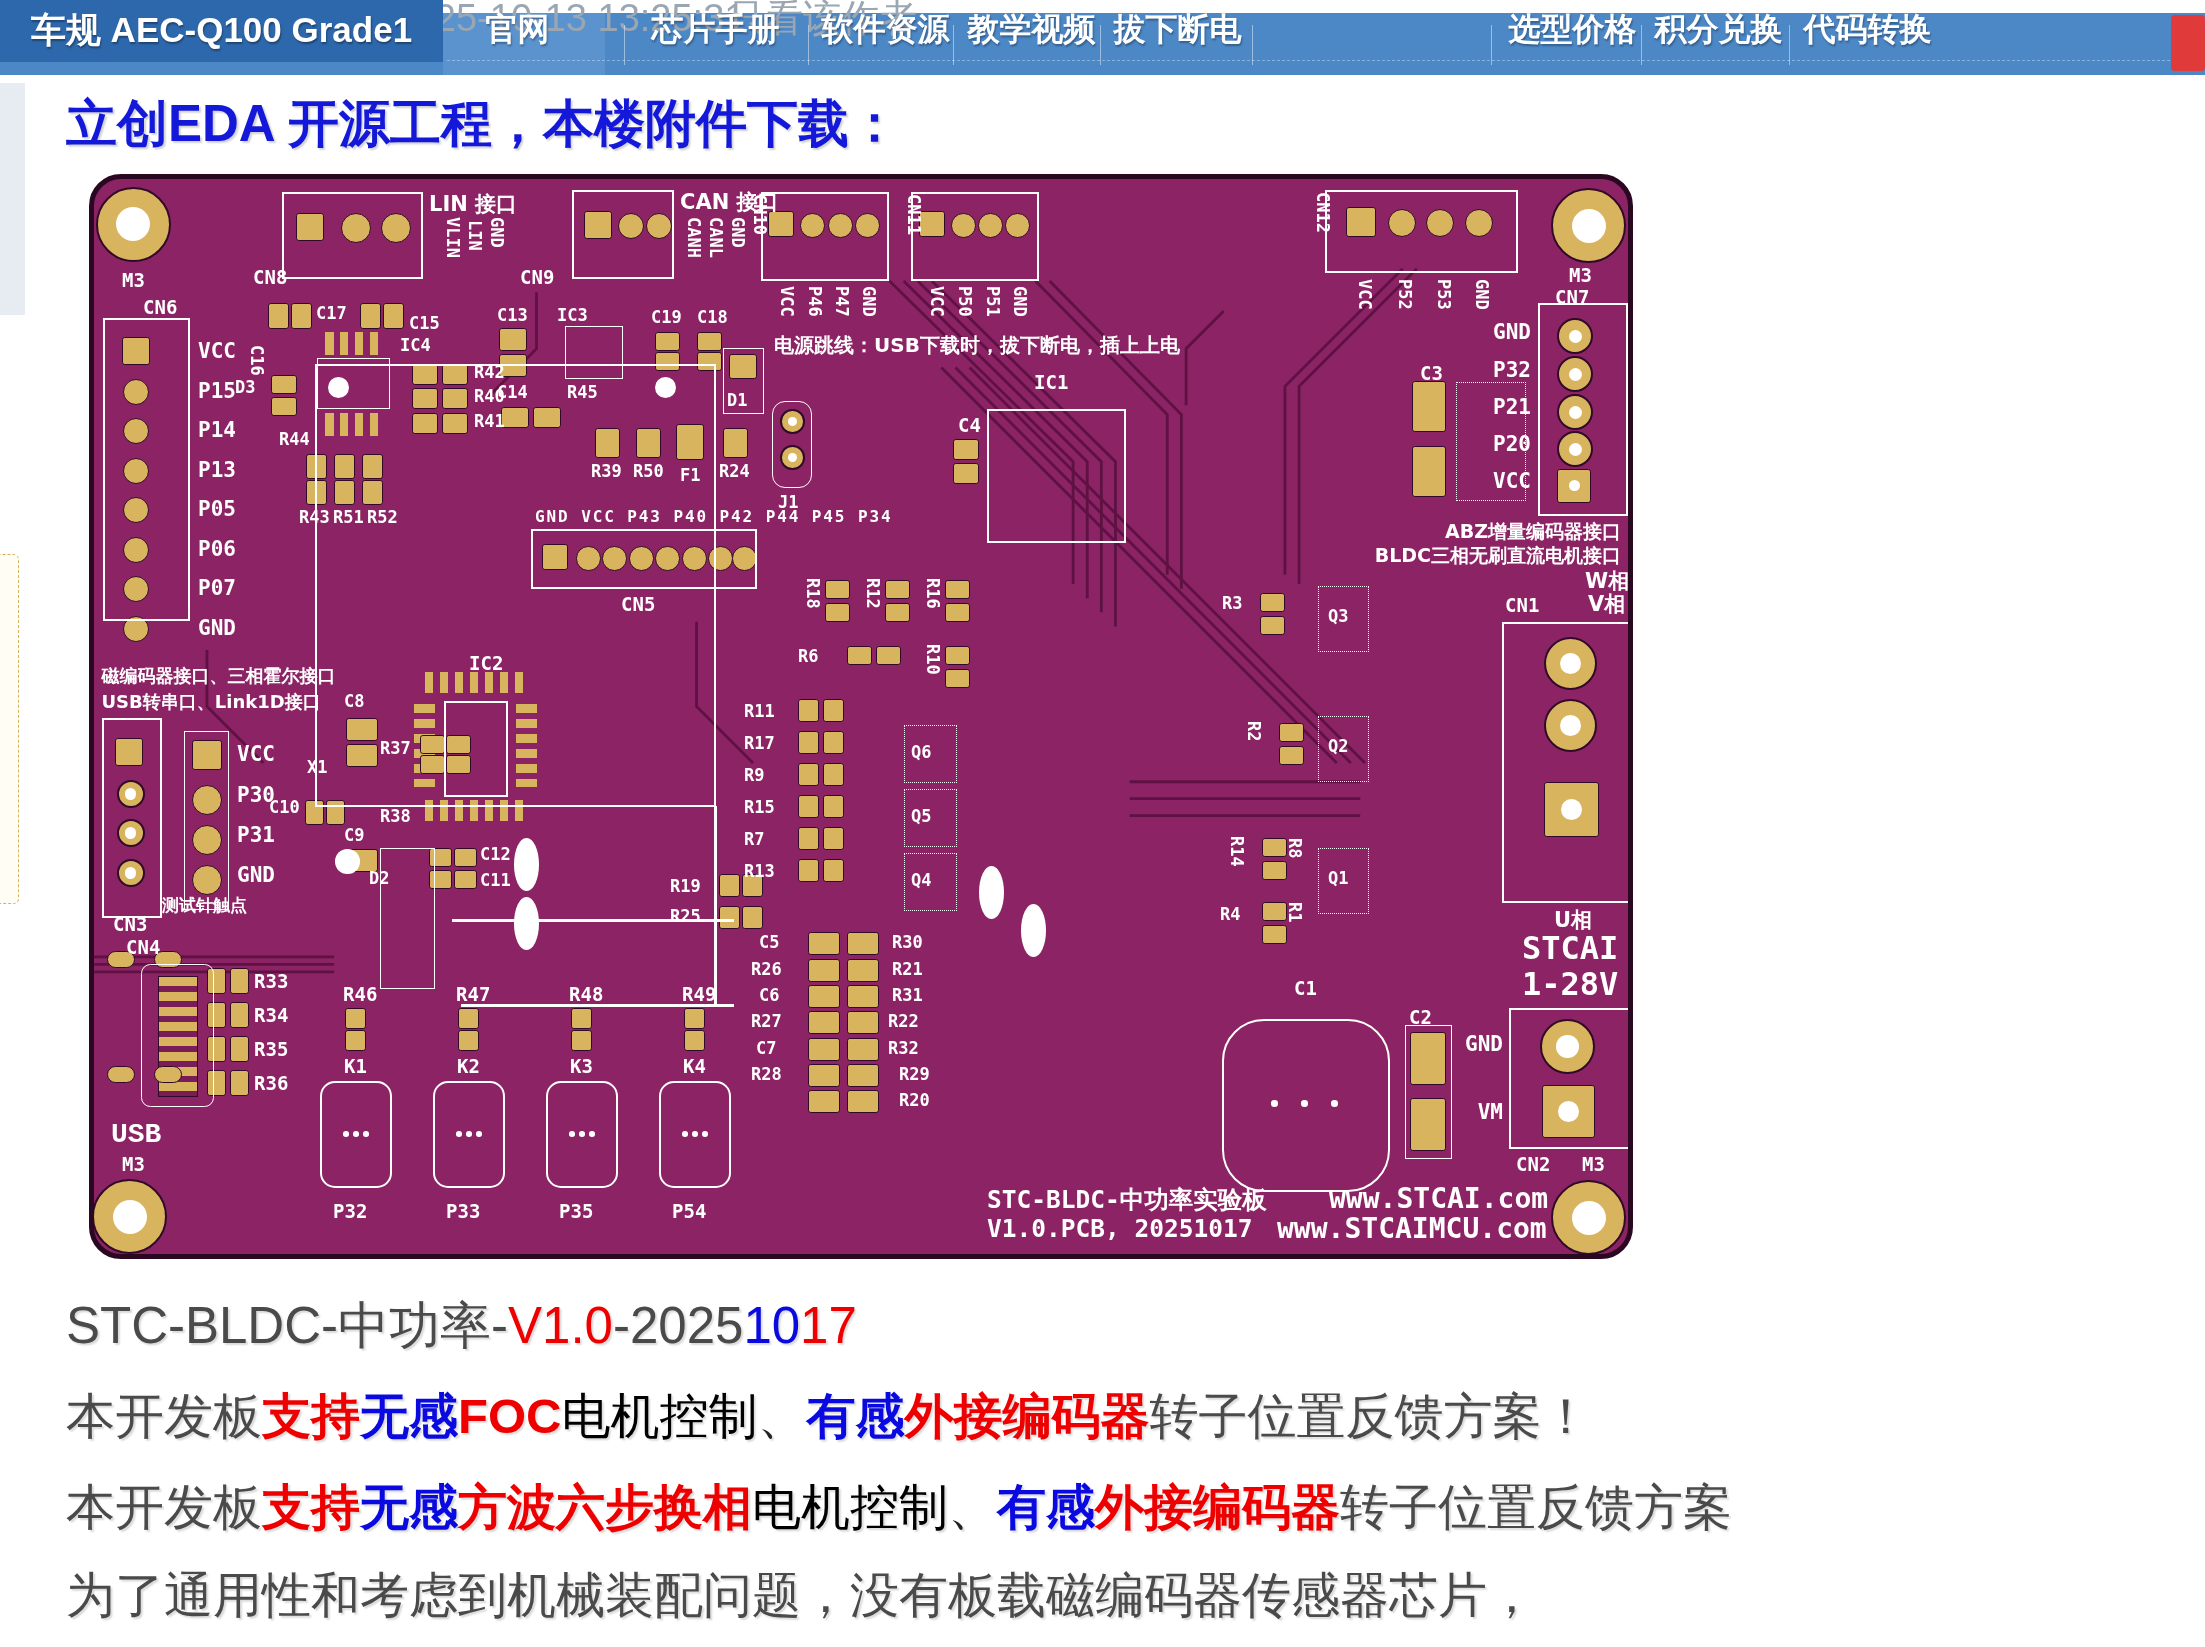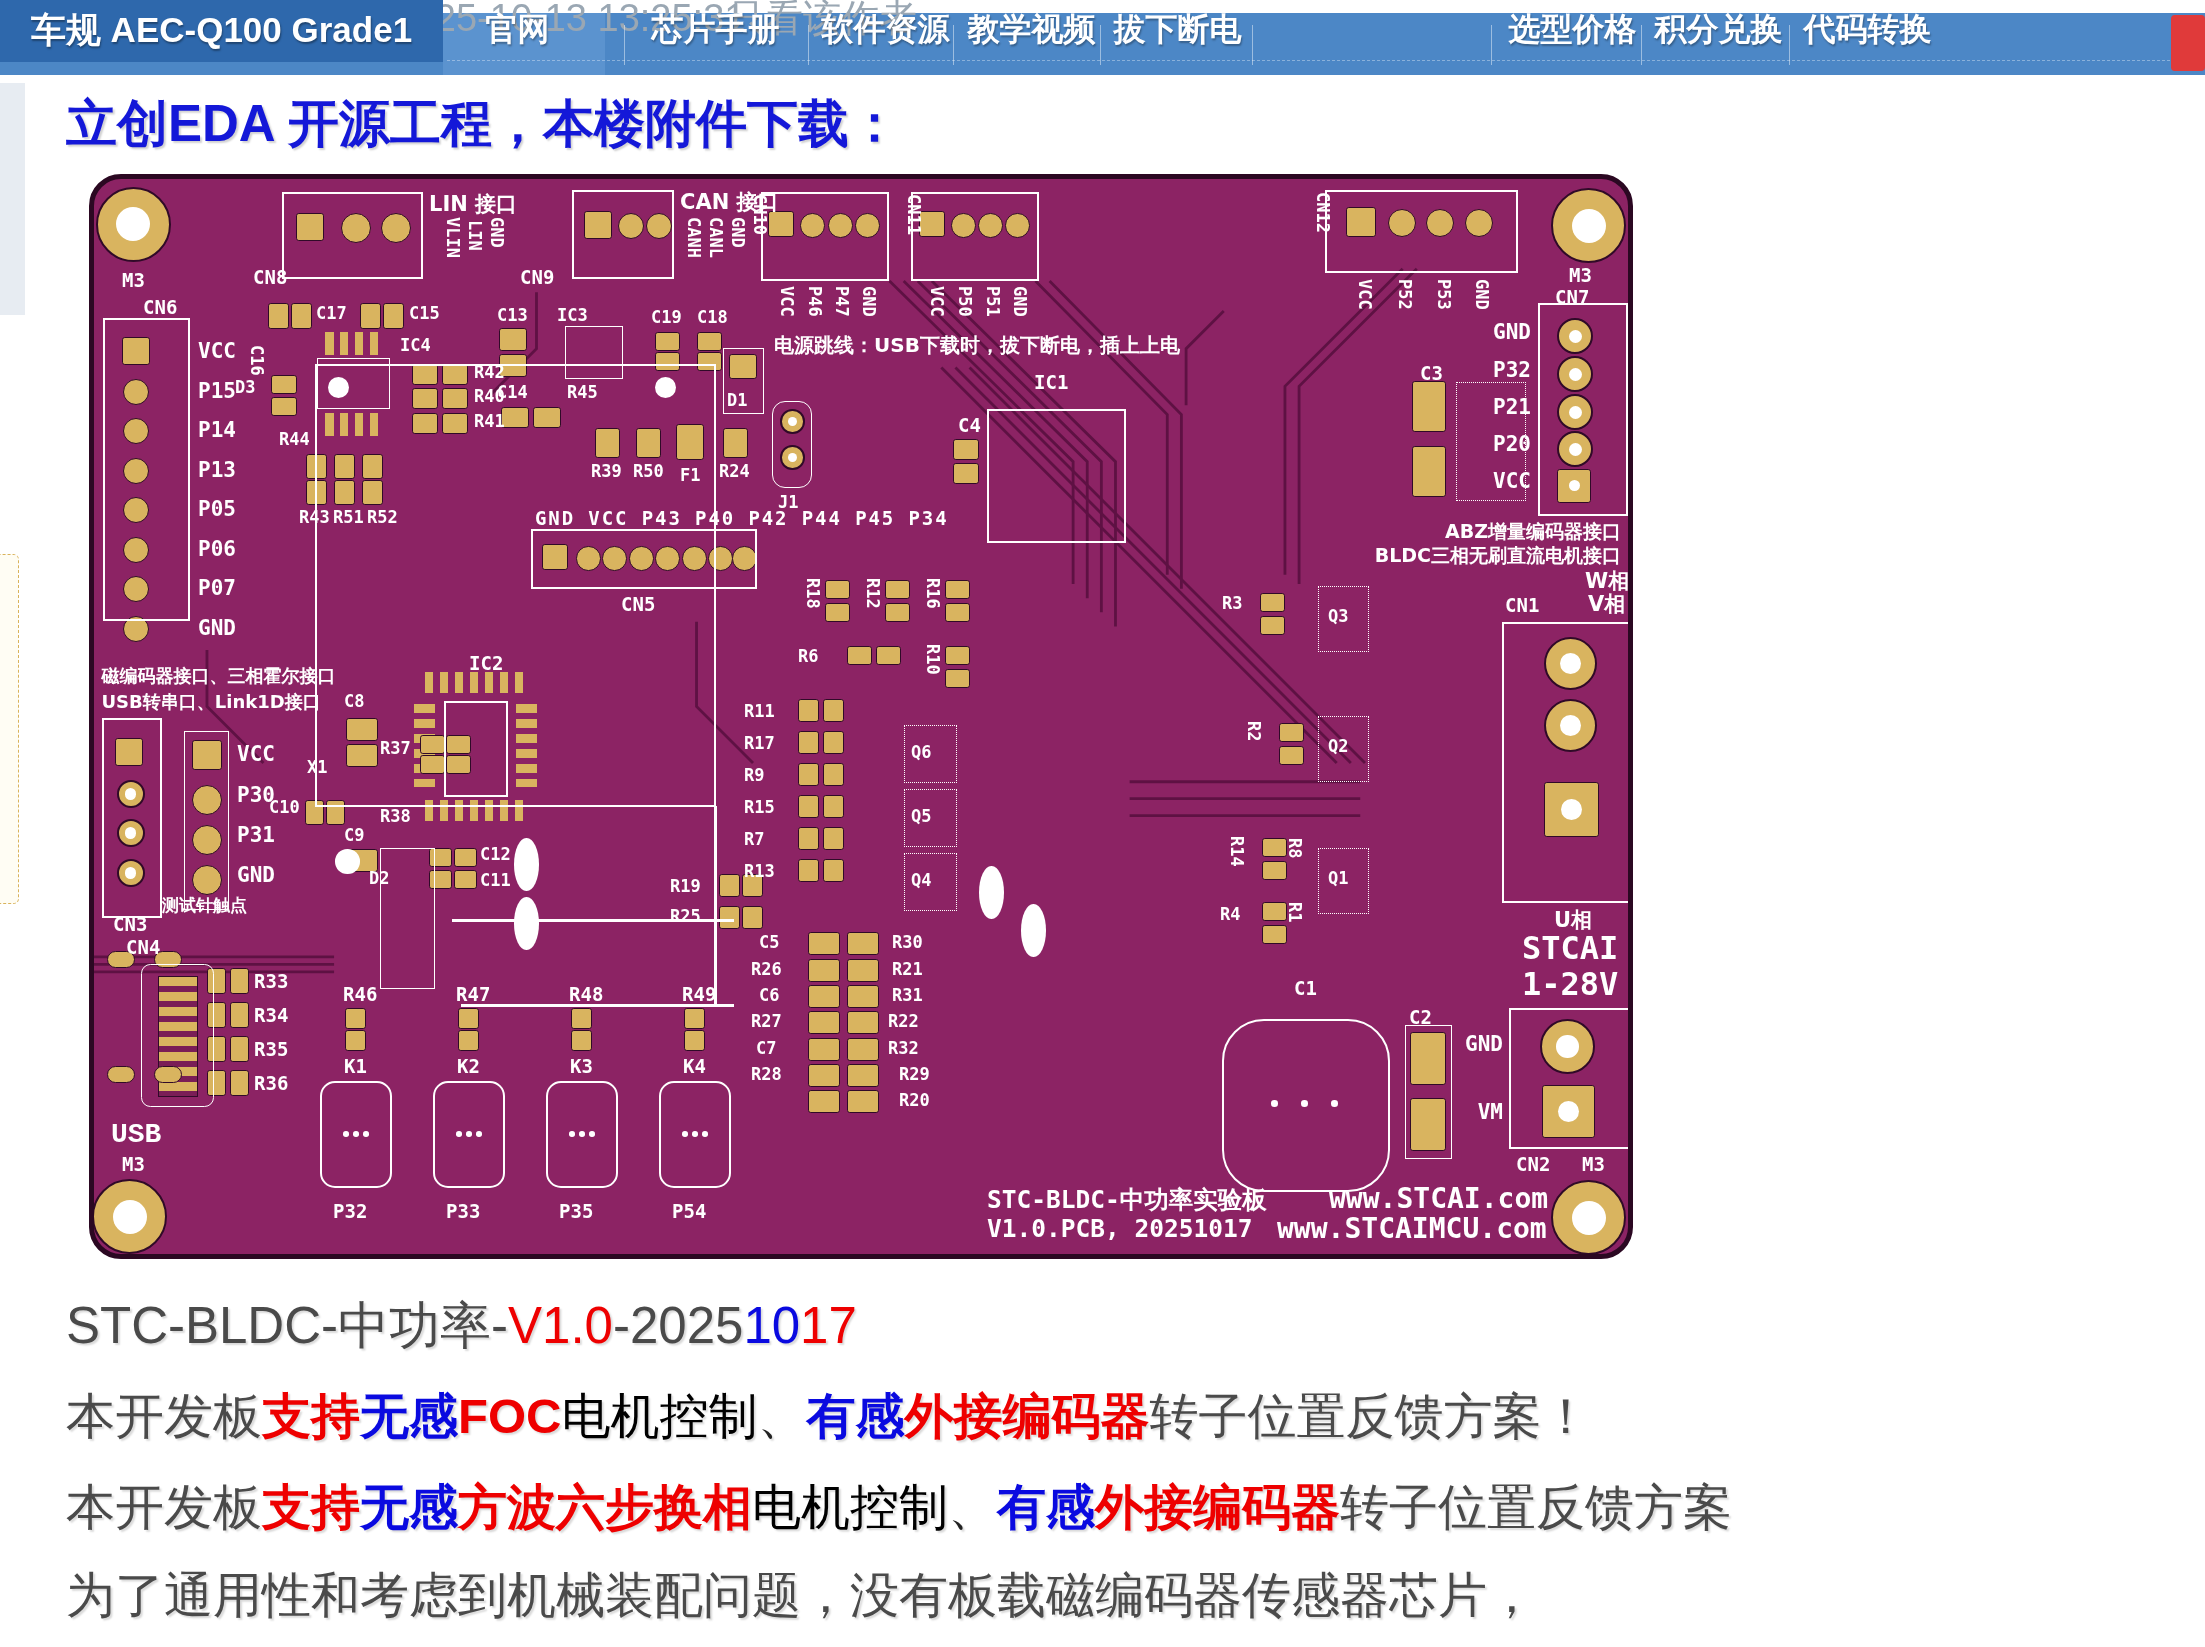--- a/index.html
+++ b/index.html
@@ -27,21 +27,21 @@
   #pagetitle{position:absolute;left:66px;top:90px;font-size:51px;font-weight:bold;color:#1418d8;
              text-shadow:1.9px 1.9px 1.9px rgba(0,0,0,.18);white-space:nowrap;z-index:3}
   .bodyline{position:absolute;left:66px;white-space:nowrap;font-size:49px;z-index:3;
             text-shadow:1.9px 1.9px 1.9px rgba(0,0,0,.15)}
   .g{color:#4a4a4a}.r{color:#ee0000;font-weight:bold}.b{color:#0a0ae0;font-weight:bold}
   .k{color:#000;font-weight:normal}.kp{color:#222}
   
   #pcb{position:absolute;left:89px;top:174px;width:1544px;height:1085px;background:#8c2364;
        border:5.6px solid #2b0822;border-radius:32px;box-sizing:border-box;overflow:hidden;z-index:3}
   .sk{position:absolute;color:#fff;font:bold 19px "DejaVu Sans Mono",monospace;white-space:nowrap;z-index:6;line-height:1}
-  .s16{font-size:19px}.s18{font-size:17px}.s22{font-size:21px}.s26{font-size:24.5px}.s30{font-size:28px}.s34{font-size:32px}
+  .s16{font-size:16px}.s18{font-size:17px}.s22{font-size:21px}.s26{font-size:24.5px}.s30{font-size:28px}.s34{font-size:32px}
   .cjk{font-family:"DejaVu Sans",sans-serif;font-weight:bold}
   .skv{transform:rotate(90deg);transform-origin:0 0}
   .ralign{text-align:right}
   .pad{position:absolute;background:#d9b45f;border:1.9px solid #300a28;box-sizing:border-box;z-index:4;border-radius:2.8px}
   .rnd{border-radius:50%}
   .hole{position:absolute;background:#d9b45f;border-radius:50%;border:2.8px solid #300a28;box-sizing:border-box;
         z-index:4;display:flex;align-items:center;justify-content:center}
   .hole i{background:#fff;border-radius:50%;display:block}
   .cbox{position:absolute;border:2.8px solid #fff;box-sizing:border-box;z-index:5}
   .t2{border-width:1.9px}
@@ -457,21 +457,21 @@
   <div class="hole" style="left:686px;top:266px;width:24.5px;height:24.5px">
       <i style="width:9.4px;height:9.4px"></i>
     </div>
   <b class="sk s18" style="left:684px;top:315px">J1</b>
 
   <div class="pad" style="left:174px;top:124px;width:21px;height:26px"></div>
   <div class="pad" style="left:197px;top:124px;width:21px;height:26px"></div>
   <b class="sk s18" style="left:222px;top:126px">C17</b>
   <div class="pad" style="left:266px;top:124px;width:21px;height:26px"></div>
   <div class="pad" style="left:289px;top:124px;width:21px;height:26px"></div>
-  <b class="sk s18" style="left:315px;top:126px">C15</b>
+  <b class="sk s18" style="left:315px;top:136px">C15</b>
   <div class="stubh" style="left:231px;top:153px;width:58px;height:22.6px"></div>
   <div class="cbox t2" style="left:223px;top:179px;width:73px;height:51px"></div>
   <div class="stubh" style="left:231px;top:234px;width:58px;height:22.6px"></div>
   <b class="sk s18" style="left:306px;top:158px">IC4</b>
   <b class="sk s18 skv" style="left:171px;top:166px">C16</b>
   <b class="sk s18" style="left:141px;top:200px">D3</b>
   <div class="pad" style="left:177px;top:196px;width:26px;height:19px"></div>
   <div class="pad" style="left:177px;top:218px;width:26px;height:19px"></div>
   <b class="sk s18" style="left:185px;top:252px">R44</b>
   <div class="pad" style="left:318px;top:185px;width:26px;height:21px"></div>

